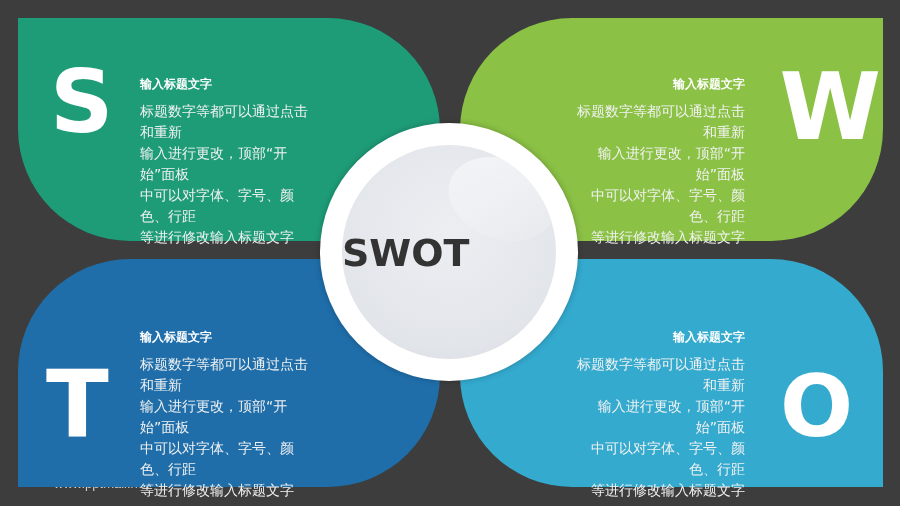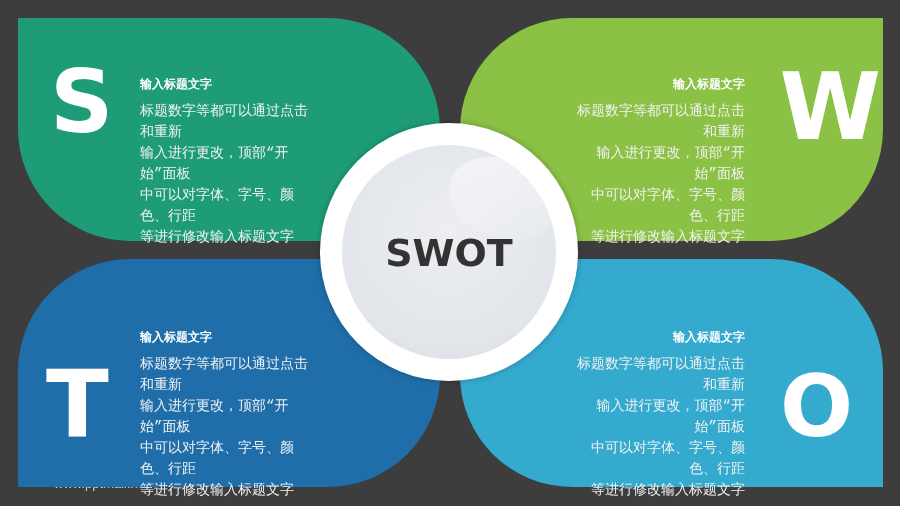--- a/index.html
+++ b/index.html
@@ -29,21 +29,21 @@
       font-family: "DejaVu Sans", "Liberation Sans", sans-serif;
       font-weight: bold; color: #ffffff;
       line-height: 1;
     }
     .panel.s .letter { left: 32px; top: 40px; font-size: 88px; }
     .panel.w .letter { right: 2px; top: 44px; font-size: 92px; }
     .panel.t .letter { left: 28px; top: 100px; font-size: 92px; }
     .panel.o .letter { right: 30px; top: 104px; font-size: 86px; }
 
     .text-block {
-      position: absolute; width: 175px; font-family: Liberation Mono, monospace;
+      position: absolute; width: 175px;
     }
     .panel.s .text-block { left: 122px; top: 58px; text-align: left; }
     .panel.w .text-block { left: 110px; top: 58px; text-align: right; }
     .panel.t .text-block { left: 122px; top: 70px; text-align: left; }
     .panel.o .text-block { left: 110px; top: 70px; text-align: right; }
 
     .title {
       font-size: 12px; font-weight: bold; margin-bottom: 8px; color: #ffffff;
     }
     .body {
@@ -64,21 +64,21 @@
       overflow: hidden;
     }
     .gloss {
       position: absolute; left: 105px; top: 14px; width: 110px; height: 80px;
       border-radius: 50%;
       background: linear-gradient(160deg, rgba(255,255,255,0.55), rgba(255,255,255,0.05));
       transform: rotate(20deg);
     }
     .center-label {
       position: absolute; left: 0; right: 0; top: 86px;
-      text-align: center;
+      text-align: left;
       font-family: "DejaVu Sans", "Liberation Sans", sans-serif;
       font-weight: bold; font-size: 38px; color: #333333;
       letter-spacing: 0px;
     }
   </style>
 </head>
 <body style="background: rgb(61, 61, 61);">
 
 <div class="watermark">www.pptmall.net</div>
 

